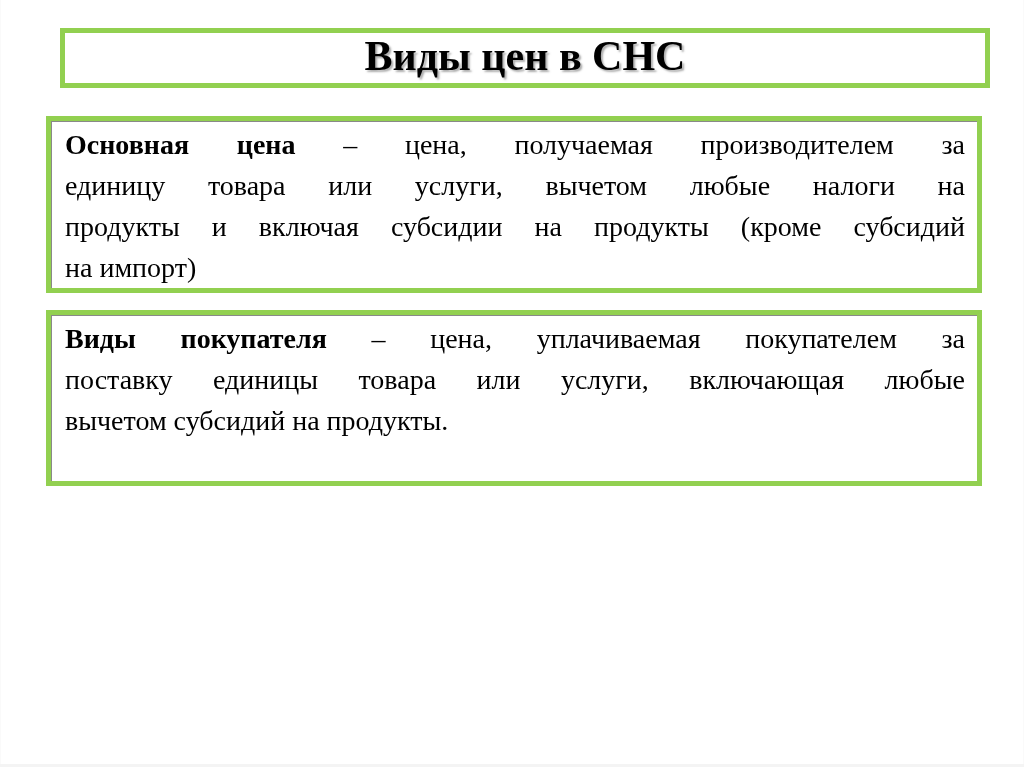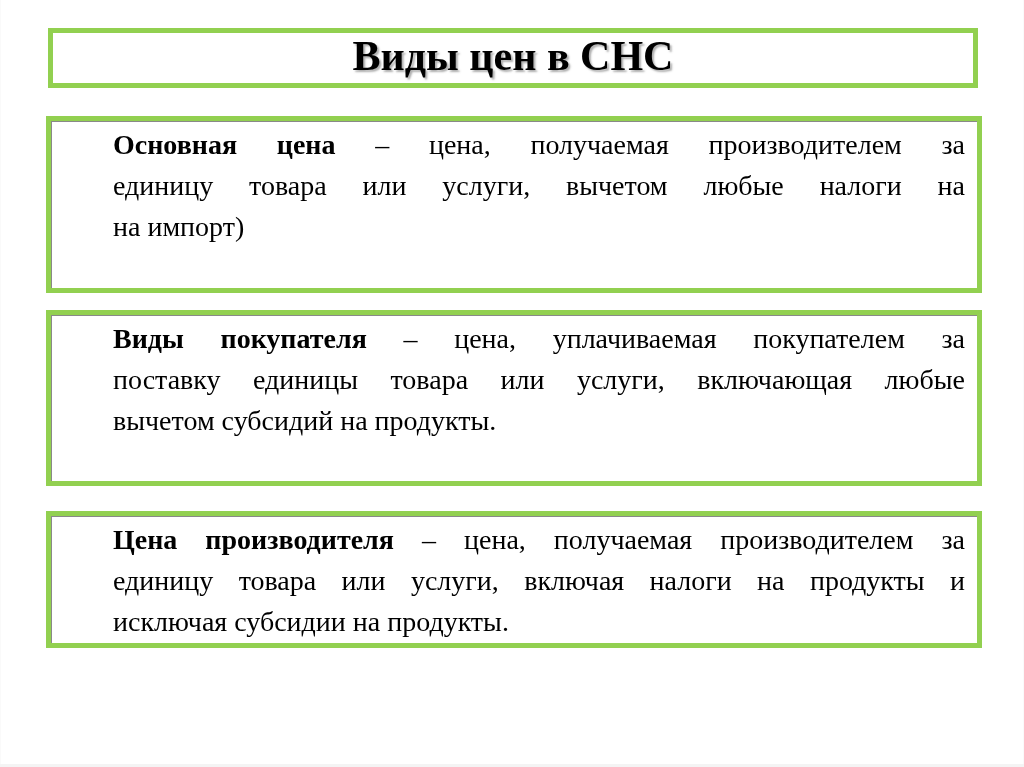--- a/index.html
+++ b/index.html
@@ -12,21 +12,21 @@
     width: 1024px;
     height: 767px;
     background: #ffffff;
     overflow: hidden;
     font-family: "Liberation Serif", "DejaVu Serif", serif;
     color: #000000;
     box-shadow: inset 0 -3px 0 #f4f4f4, inset 1px 0 0 #fafafa, inset -1px 0 0 #fafafa;
   }
   .title-box {
     position: absolute;
-    left: 48px;
+    left: 60px;
     top: 28px;
     width: 930px;
     height: 60px;
     box-sizing: border-box;
     border: 5px solid #92D050;
     background: #ffffff;
     display: flex;
     align-items: center;
     justify-content: center;
   }
@@ -50,21 +50,20 @@
     font-size: 28px;
     line-height: 41px;
   }
   .def-box-1 { top: 116px; height: 177px; }
   .def-box-2 { top: 310px; height: 176px; }
   .def-box-3 { top: 511px; height: 137px; }
   .line {
     text-align: justify;
     text-align-last: justify;
     white-space: normal;
-    margin-left: 48px;
   }
   .line.last {
     text-align: right;
     text-align-last: left;
   }
   .term {
     font-weight: bold;
   }
 </style>
 </head>
@@ -72,28 +71,24 @@
 
 <div class="slide">
 
   <div class="title-box">
     <div class="title-text">Виды цен в СНС</div>
   </div>
 
   <div class="def-box def-box-1">
     <div class="line"><span class="term">Основная цена</span> <span>– цена, получаемая производителем за</span></div>
     <div class="line">единицу товара или услуги, вычетом любые налоги на</div>
+    <div class="line">продукты и включая субсидии на продукты (кроме субсидий</div>
     <div class="line last">на импорт)</div>
   </div>
 
   <div class="def-box def-box-2">
     <div class="line"><span class="term">Виды покупателя</span> <span>– цена, уплачиваемая покупателем за</span></div>
     <div class="line">поставку единицы товара или услуги, включающая любые</div>
     <div class="line last">вычетом субсидий на продукты.</div>
   </div>
 
-  <div class="def-box def-box-3">
-    <div class="line"><span class="term">Цена производителя</span> <span>– цена, получаемая производителем за</span></div>
-    <div class="line">единицу товара или услуги, включая налоги на продукты и</div>
-    <div class="line last">исключая субсидии на продукты.</div>
-  </div>
 
 </div>
 
 </body></html>

